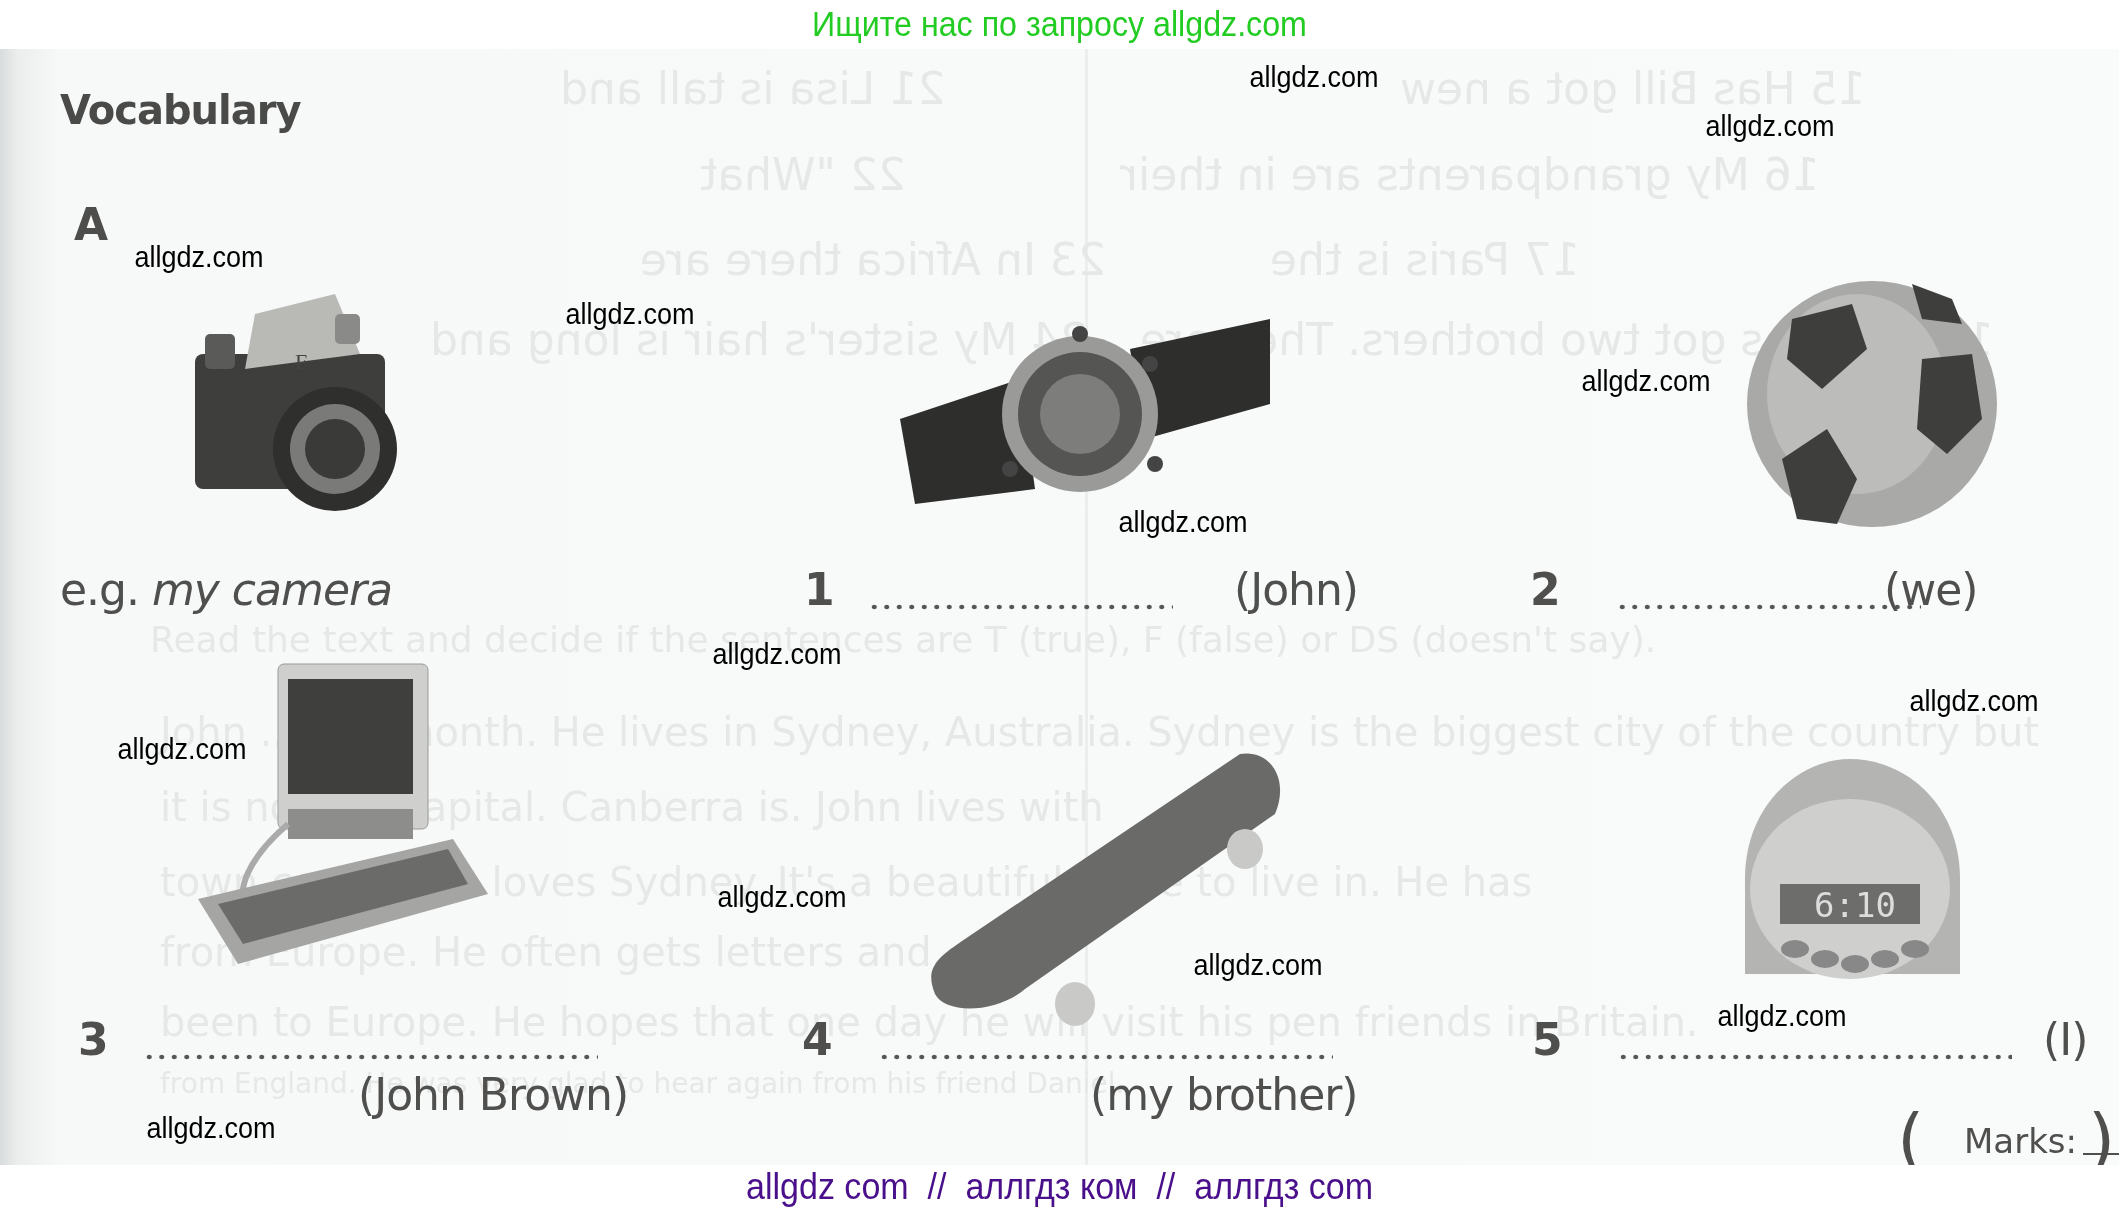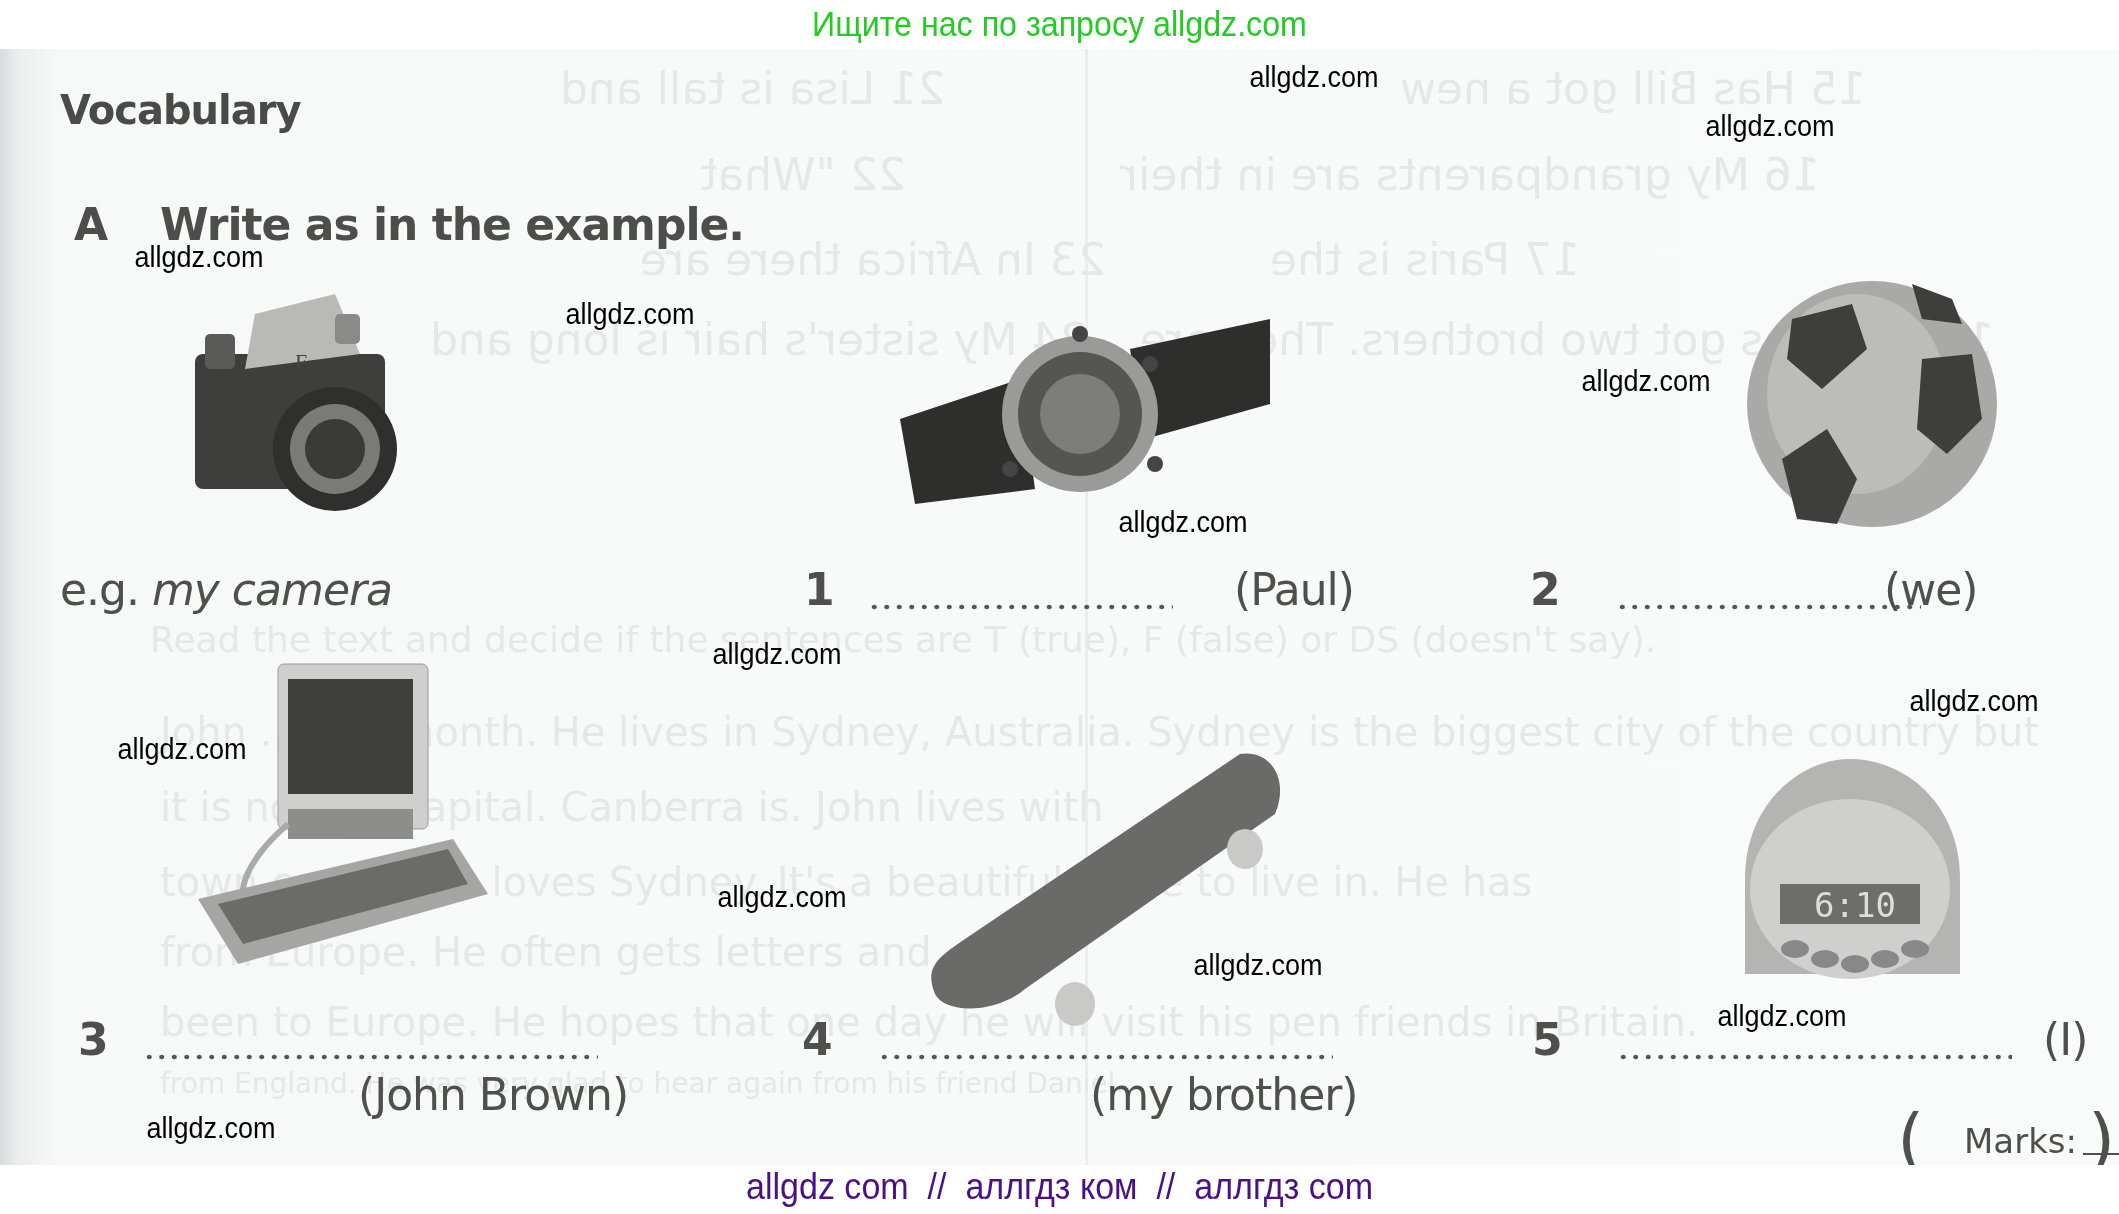--- a/index.html
+++ b/index.html
@@ -75,21 +75,20 @@
   <div class="ghost norm" style="left:150px;top:570px;font-size:36px">Read the text and decide if the sentences are T (true), F (false) or DS (doesn't say).</div>
   <div class="ghost norm" style="left:160px;top:660px;font-size:40px">John ... last month. He lives in Sydney, Australia. Sydney is the biggest city of the country but</div>
   <div class="ghost norm" style="left:160px;top:735px;font-size:40px">it is not the capital. Canberra is. John lives with</div>
   <div class="ghost norm" style="left:160px;top:810px;font-size:40px">town centre. He loves Sydney. It's a beautiful place to live in. He has</div>
   <div class="ghost norm" style="left:160px;top:880px;font-size:40px">from Europe. He often gets letters and</div>
   <div class="ghost norm" style="left:160px;top:950px;font-size:40px">been to Europe. He hopes that one day he will visit his pen friends in Britain.</div>
   <div class="ghost norm" style="left:160px;top:1018px;font-size:28px">from England. He was very glad to hear again from his friend Daniel.</div>
 
   <div class="heading">Vocabulary</div>
   <div class="task-letter">A</div>
-  <div class="task-text">Write as in the example.</div>
 
   <svg style="left:185px;top:245px" width="240" height="230" viewBox="0 0 240 230">
     <rect x="10" y="60" width="190" height="135" rx="8" fill="#3e3e3c"></rect>
     <polygon points="70,20 150,0 175,60 60,75" fill="#b9bab6"></polygon>
     <rect x="20" y="40" width="30" height="35" rx="5" fill="#5a5a58"></rect>
     <rect x="150" y="20" width="25" height="30" rx="5" fill="#8a8a88"></rect>
     <circle cx="150" cy="155" r="62" fill="#2f2f2d"></circle>
     <circle cx="150" cy="155" r="45" fill="#7a7a78"></circle>
     <circle cx="150" cy="155" r="30" fill="#3a3a38"></circle>
     <text x="110" y="75" font-size="22" fill="#444" font-family="Liberation Serif, serif">F</text>
@@ -116,21 +115,21 @@
     <polygon points="170,5 210,20 220,45 180,40" fill="#3e3e3c"></polygon>
   </svg>
 
   <div class="lbl" style="left:60px;top:515px">
     <span>e.g.</span>
     <i>my camera</i>
   </div>
 
   <div class="num" style="left:804px;top:515px">1</div>
   <div class="dots" style="left:868px;top:555px;width:305px"></div>
-  <div class="lbl" style="left:1234px;top:515px">(Paul)</div>
+  <div class="lbl" style="left:1234px;top:515px">(John)</div>
 
   <div class="num" style="left:1530px;top:515px">2</div>
   <div class="dots" style="left:1616px;top:555px;width:305px"></div>
   <div class="lbl" style="left:1884px;top:515px">(we)</div>
 
   <svg style="left:198px;top:615px" width="310" height="300" viewBox="0 0 310 300">
     <rect x="80" y="0" width="150" height="165" rx="6" fill="#cfd0ce" stroke="#999"></rect>
     <rect x="90" y="15" width="125" height="115" fill="#3f3f3d"></rect>
     <rect x="90" y="145" width="125" height="30" fill="#8d8e8c"></rect>
     <path d="M90,160 C55,190 30,230 55,250" stroke="#aaa" stroke-width="6" fill="none"></path>

